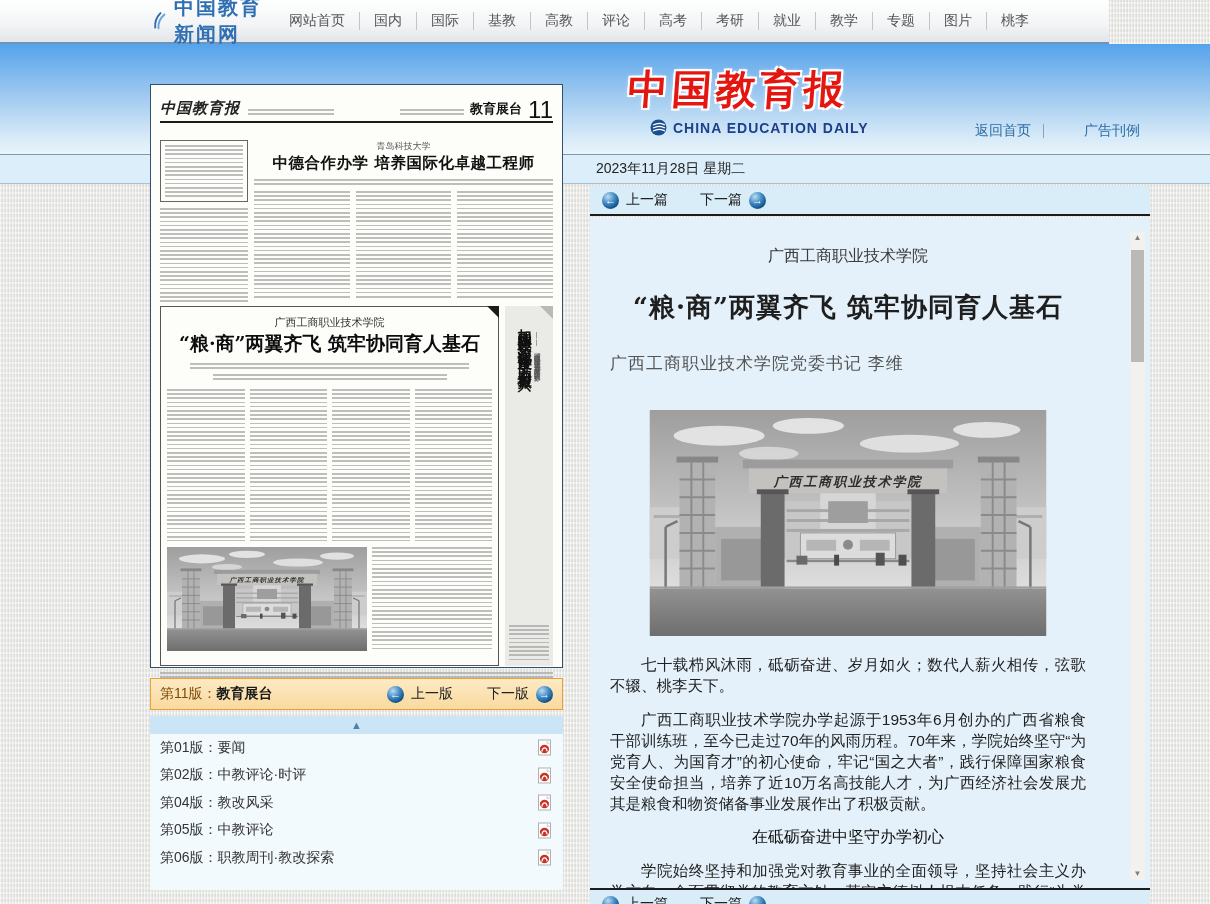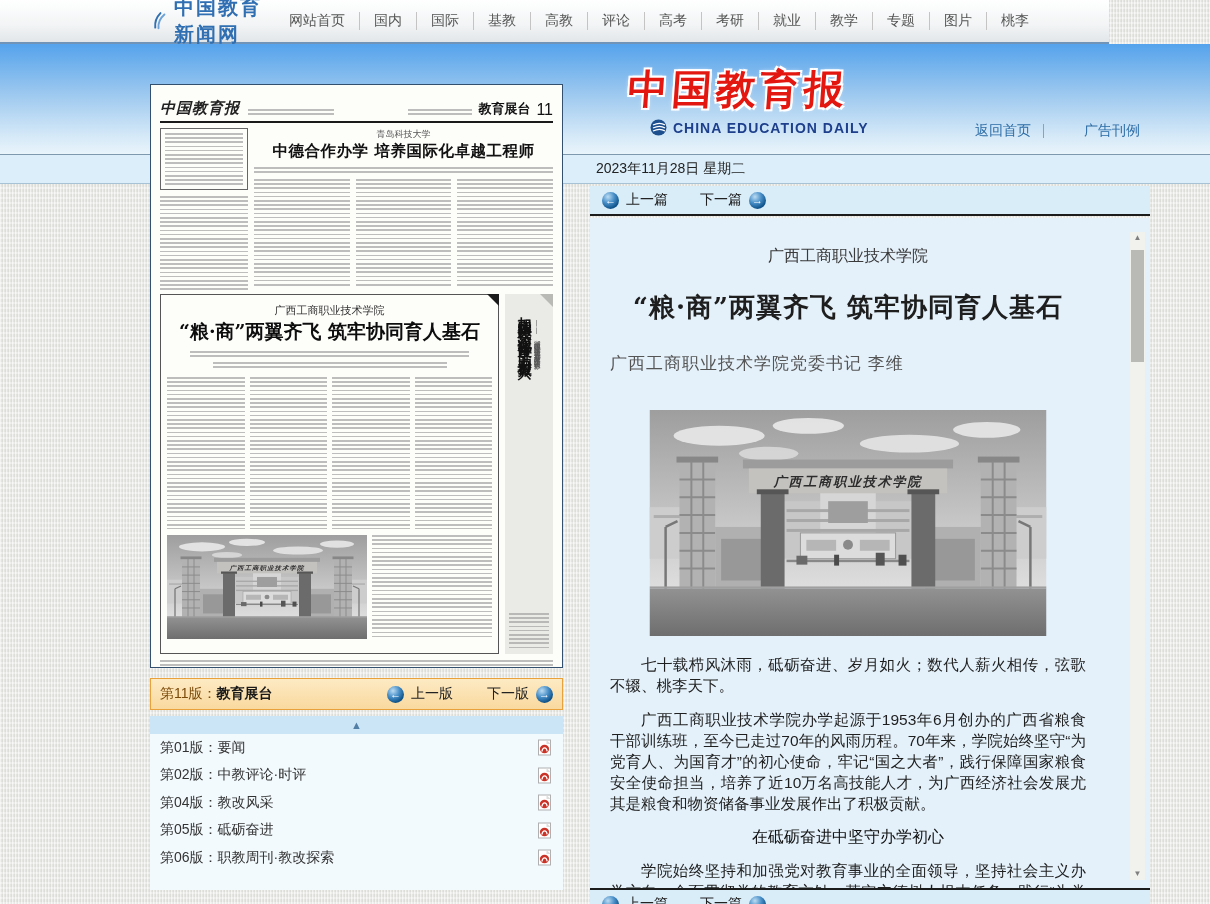--- a/index.html
+++ b/index.html
@@ -72,22 +72,22 @@
   .newspaper{position:absolute;left:150px;top:84px;width:413px;height:584px;z-index:3;
     background:#fdfdfa;border:1px solid #33516e;box-sizing:border-box;padding:9px;cursor:pointer;}
   .blur{background-image:repeating-linear-gradient(180deg,#a8a8a8 0px,#a8a8a8 1.6px,transparent 1.6px,transparent 4.2px);}
   .blur.light{opacity:.75;}
   .np-header{display:flex;align-items:flex-end;border-bottom:2px solid #1a1a1a;padding-bottom:3px;height:24px;}
   .np-logo{font-size:15px;font-weight:bold;font-style:italic;color:#222;letter-spacing:1px;}
   .np-meta{width:86px;height:7px;margin:0 0 2px 8px;}
   .np-right{margin-left:auto;display:flex;align-items:flex-end;gap:6px;}
   .np-phone{width:64px;height:7px;margin-bottom:2px;}
   .np-seclabel{font-size:13px;font-weight:bold;color:#111;}
-  .np-pageno{font-size:16px;color:#111;line-height:16px;}
-  .np-top{margin-top:5px;display:flex;gap:6px;height:160px;}
+  .np-pageno{font-size:24px;color:#111;line-height:16px;}
+  .np-top{margin-top:17px;display:flex;gap:6px;height:160px;}
   .np-col1{width:88px;flex:0 0 auto;}
   .np-box{border:1px solid #666;height:52px;padding:4px;margin-bottom:6px;}
   .np-topright{flex:1;display:flex;flex-direction:column;}
   .np-kicker{text-align:center;font-size:9px;color:#555;height:12px;}
   .np-headline1{text-align:center;font-size:15.5px;font-weight:bold;color:#111;letter-spacing:.5px;margin:1px 0 5px 0;}
   .np-cols{display:grid;grid-auto-flow:column;grid-auto-columns:1fr;gap:6px;flex:1;}
   .np-main{margin-top:6px;display:flex;gap:6px;height:360px;}
   .np-mainbox{flex:1;border:1px solid #555;position:relative;padding:6px;display:flex;flex-direction:column;}
   .np-mainbox::after{content:"";position:absolute;top:-1px;right:-1px;
     border-top:12px solid #1b1b1b;border-left:12px solid transparent;}
@@ -333,21 +333,21 @@
     <div class="sec-row">
       <span class="lbl">第04版：教改风采</span>
       <svg class="pdf" viewBox="0 0 16 17">
           <rect x="1.5" y="1" width="12" height="15" fill="#fff" stroke="#b0b0b0"></rect>
           <polygon points="9.5,1 13.5,5 9.5,5" fill="#ddd"></polygon>
           <ellipse cx="7.5" cy="10" rx="4.6" ry="4.2" fill="#ca3327"></ellipse>
           <path d="M4.8,12.6 C6,7.6 9.4,7.8 10.2,12.4" stroke="#fff" stroke-width="1.2" fill="none"></path>
         </svg>
     </div>
     <div class="sec-row">
-      <span class="lbl">第05版：砥砺奋进</span>
+      <span class="lbl">第05版：中教评论</span>
       <svg class="pdf" viewBox="0 0 16 17">
           <rect x="1.5" y="1" width="12" height="15" fill="#fff" stroke="#b0b0b0"></rect>
           <polygon points="9.5,1 13.5,5 9.5,5" fill="#ddd"></polygon>
           <ellipse cx="7.5" cy="10" rx="4.6" ry="4.2" fill="#ca3327"></ellipse>
           <path d="M4.8,12.6 C6,7.6 9.4,7.8 10.2,12.4" stroke="#fff" stroke-width="1.2" fill="none"></path>
         </svg>
     </div>
     <div class="sec-row">
       <span class="lbl">第06版：职教周刊·教改探索</span>
       <svg class="pdf" viewBox="0 0 16 17">

